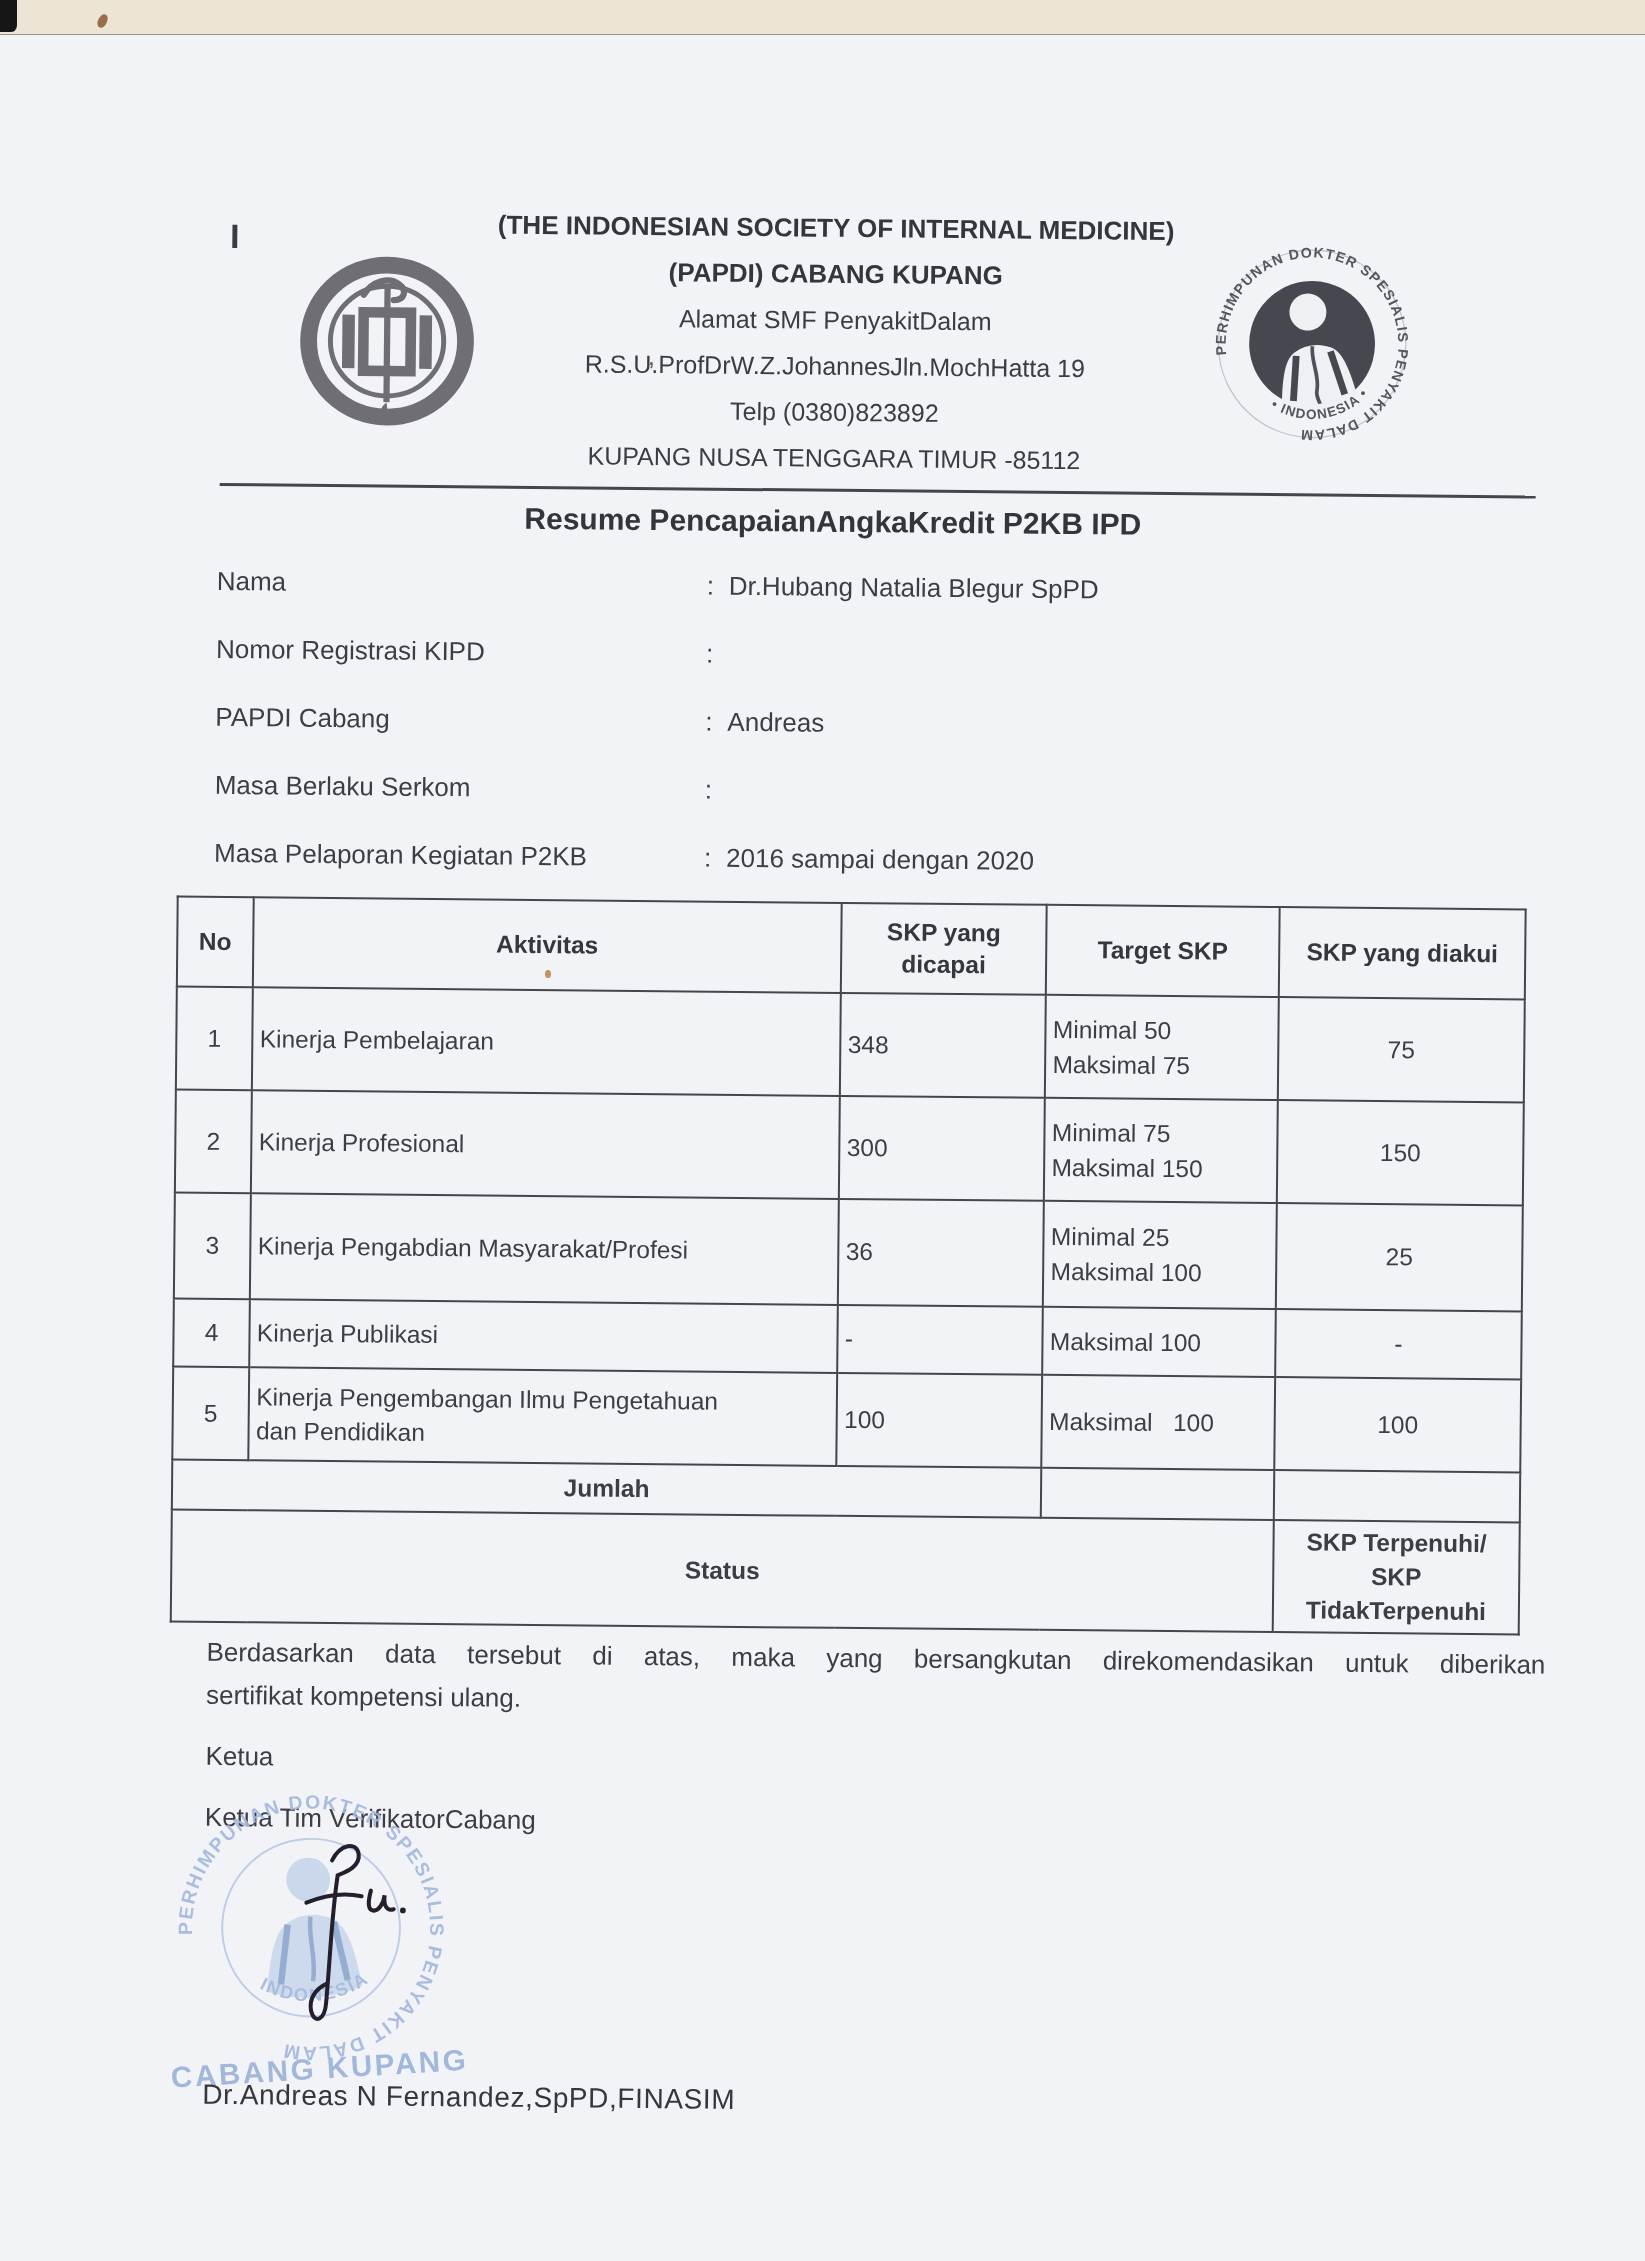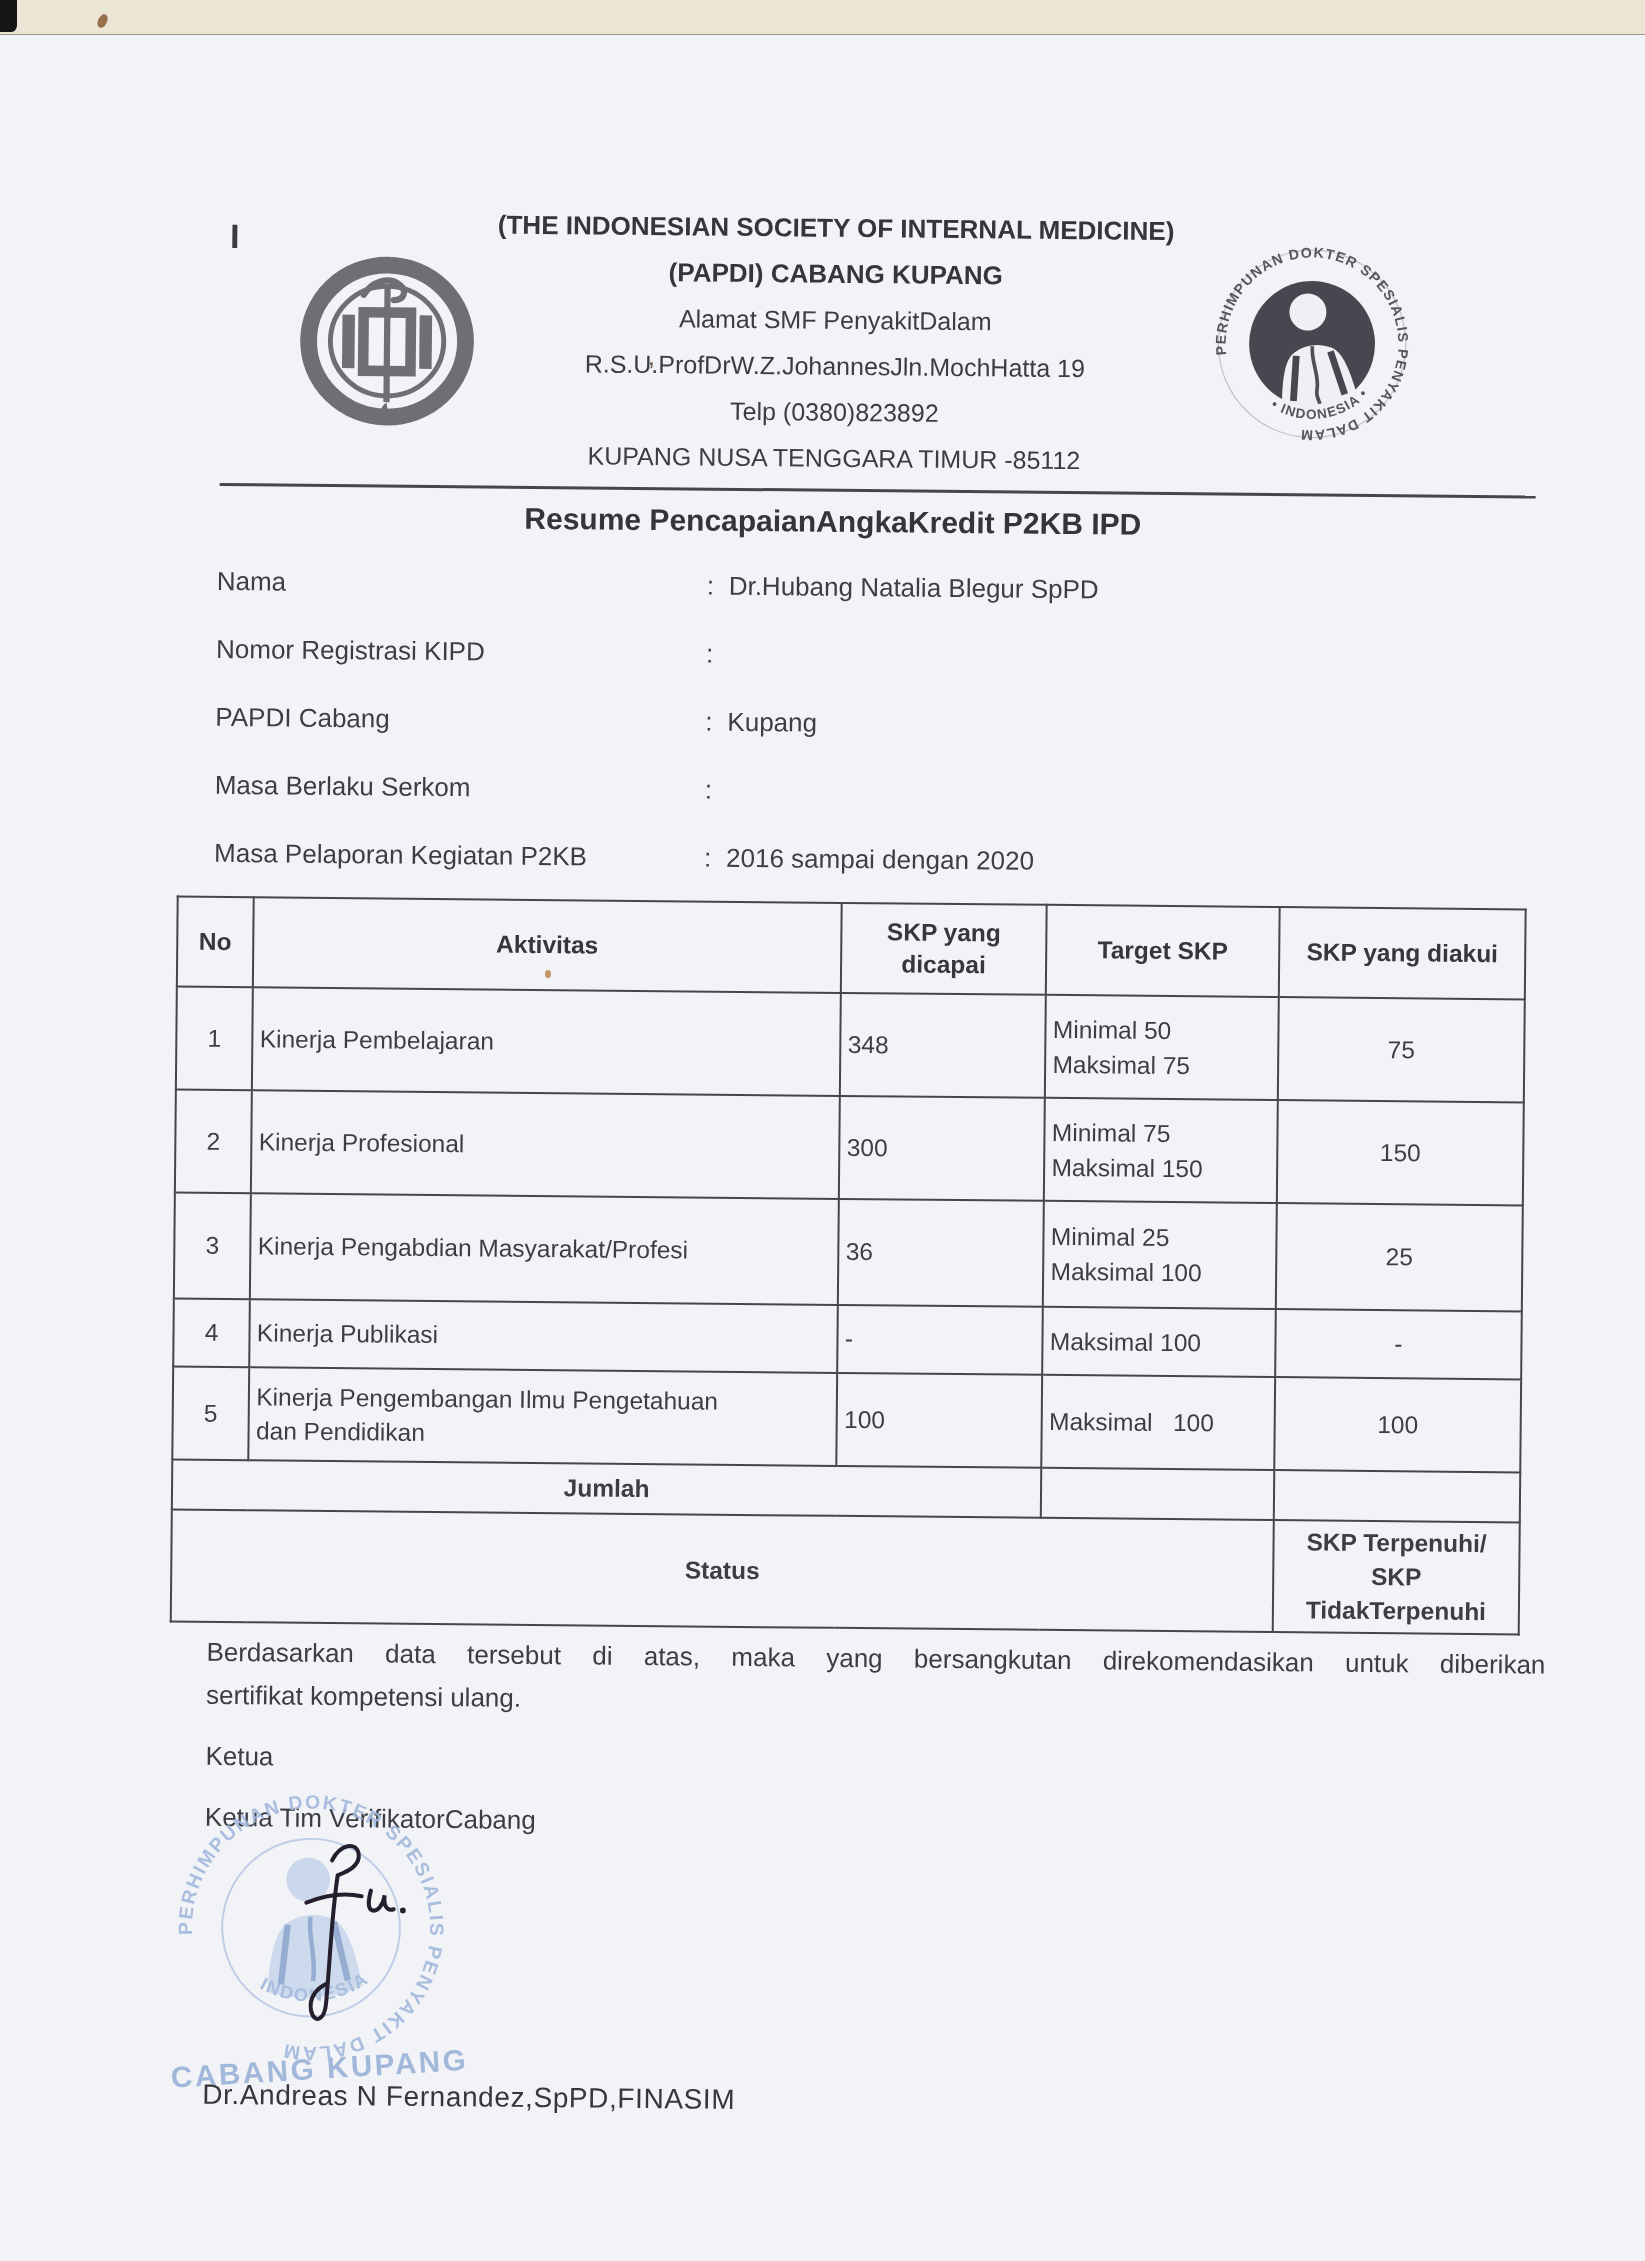--- a/index.html
+++ b/index.html
@@ -133,21 +133,21 @@
   <div class="doc-title">Resume PencapaianAngkaKredit P2KB IPD</div>
 
   <div class="fields">
     <div class="field-row">
       <span class="flabel">Nama</span><span class="fcolon">:</span><span class="fvalue">Dr.Hubang Natalia Blegur SpPD</span>
     </div>
     <div class="field-row">
       <span class="flabel">Nomor Registrasi KIPD</span><span class="fcolon">:</span><span class="fvalue"></span>
     </div>
     <div class="field-row">
-      <span class="flabel">PAPDI Cabang</span><span class="fcolon">:</span><span class="fvalue">Kupang</span>
+      <span class="flabel">PAPDI Cabang</span><span class="fcolon">:</span><span class="fvalue">Andreas</span>
     </div>
     <div class="field-row">
       <span class="flabel">Masa Berlaku Serkom</span><span class="fcolon">:</span><span class="fvalue"></span>
     </div>
     <div class="field-row">
       <span class="flabel">Masa Pelaporan Kegiatan P2KB</span><span class="fcolon">:</span><span class="fvalue">2016 sampai dengan 2020</span>
     </div>
   </div>
 
   <table class="credit-table">

